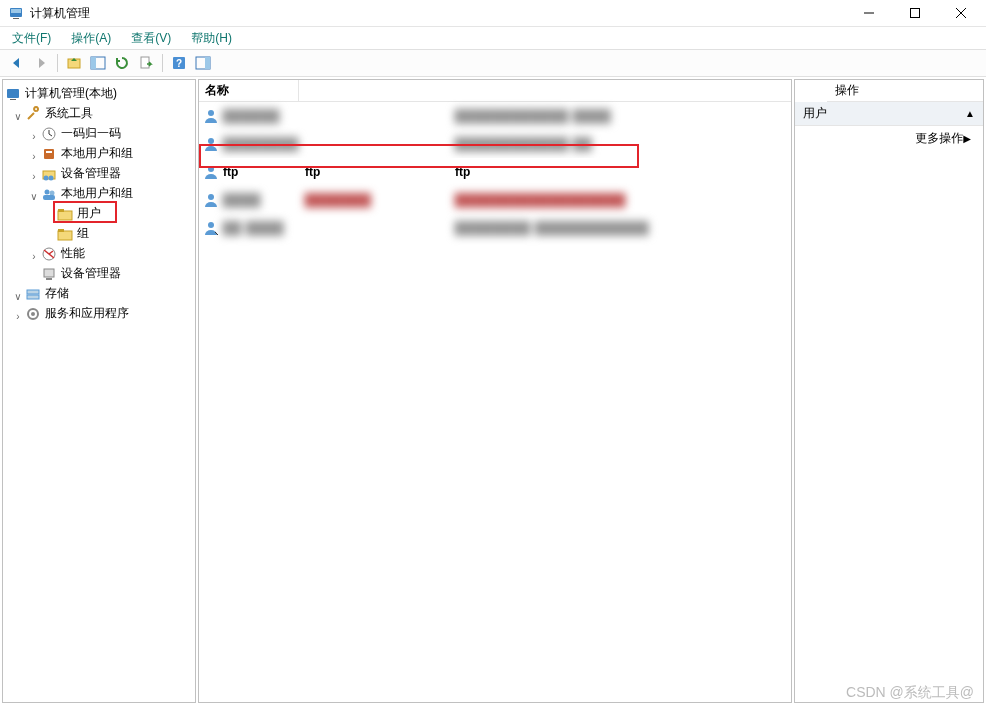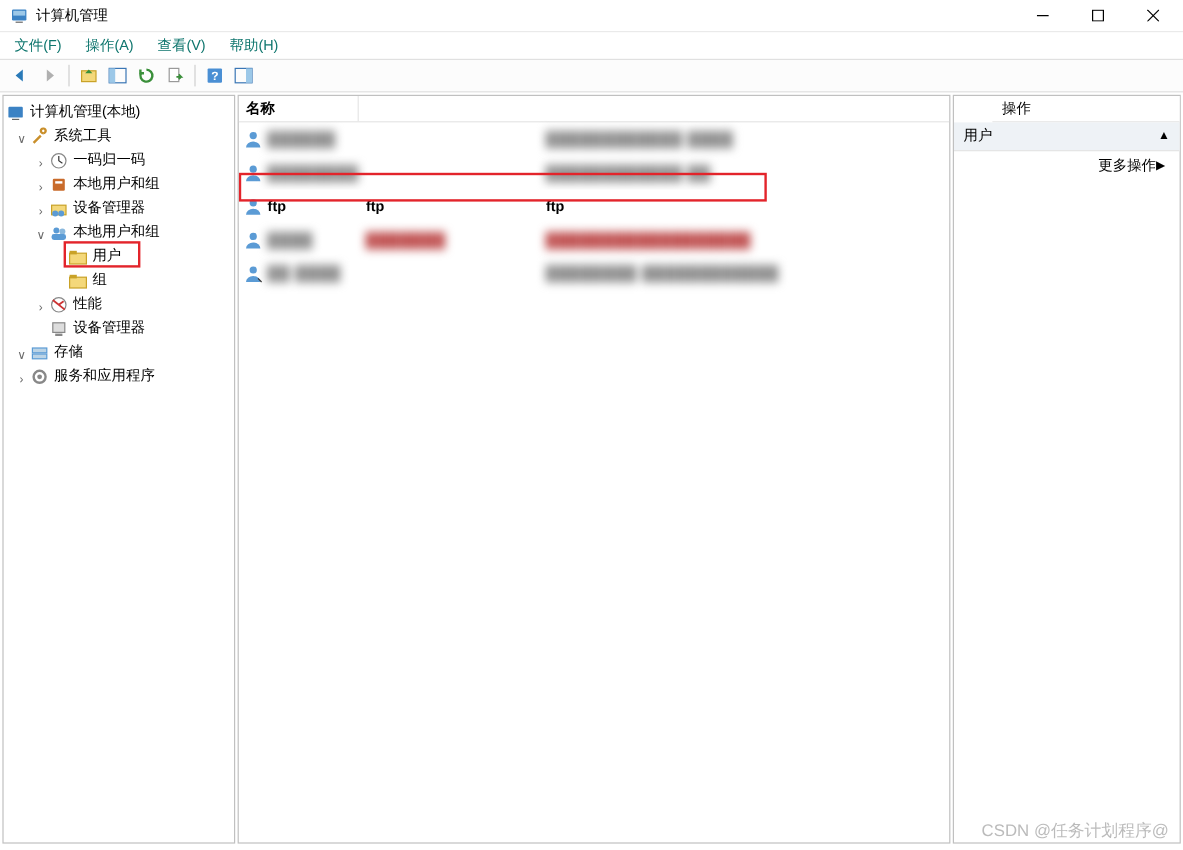--- a/index.html
+++ b/index.html
@@ -353,13 +353,13 @@
       <span style="font-size:10px;">▲</span>
     </div>
     <div class="action-item">
       <span>更多操作</span>
       <span style="font-size:10px;">▶</span>
     </div>
   </div>
 
 </div>
 
-<div class="watermark">CSDN @任务计划程序@</div>
+<div class="watermark">CSDN @系统工具@</div>
 
 </body></html>

